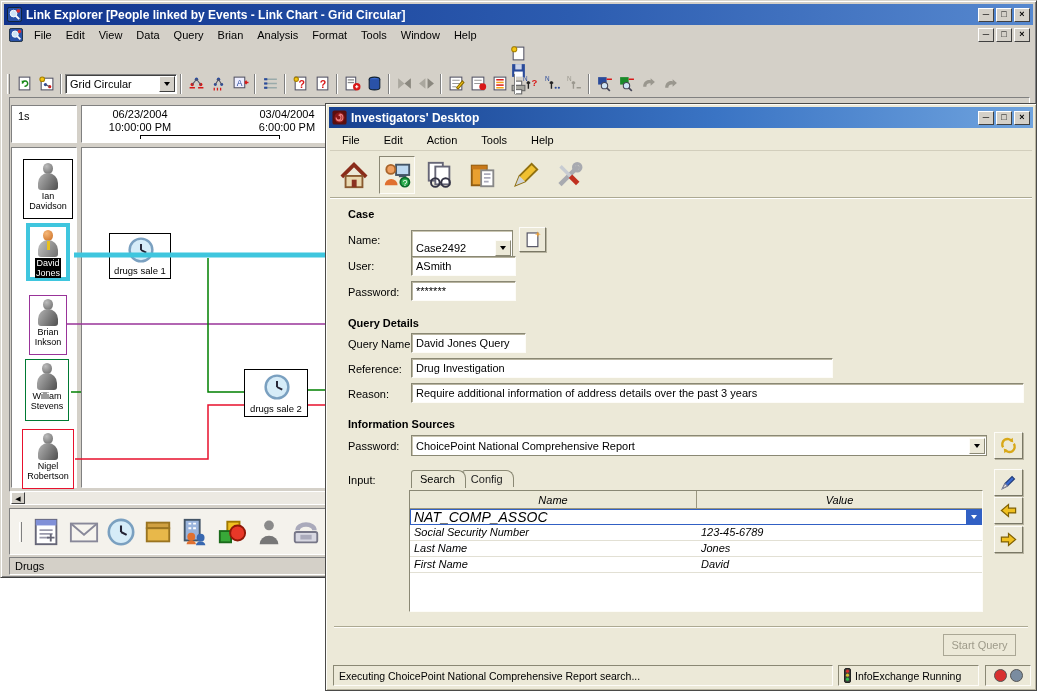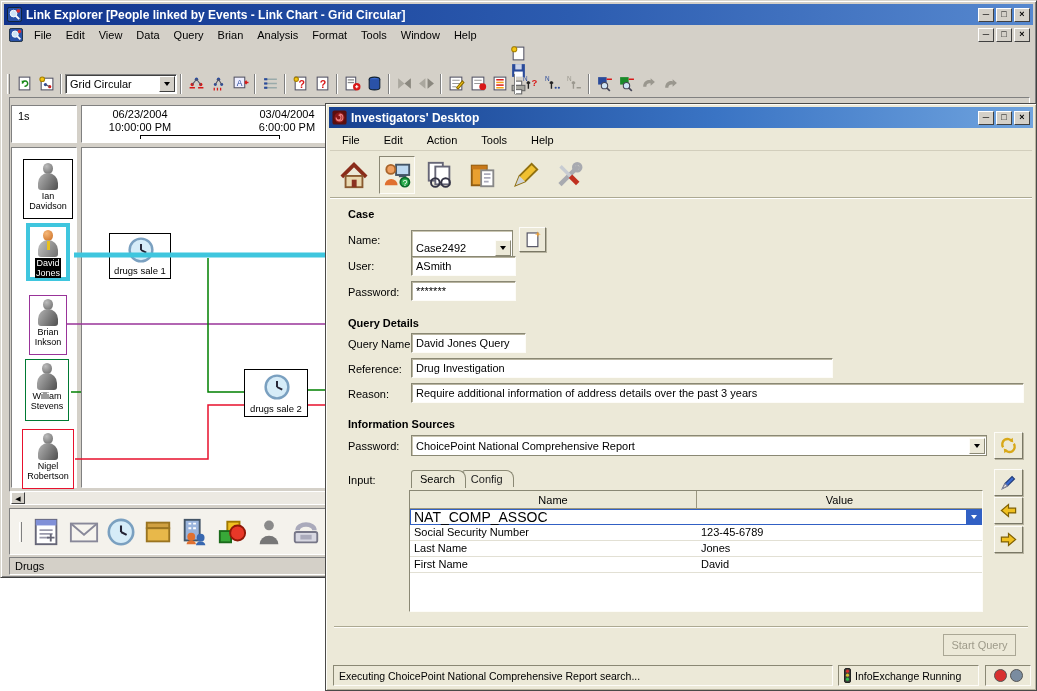--- a/index.html
+++ b/index.html
@@ -761,21 +761,21 @@
           <path d="M12.5 6.5 A4.5 4.5 0 0 1 5 11.5" fill="none" stroke="#d8a818" stroke-width="2"></path>
           <path d="M4.5 14.5 L4 10.5 L7.5 12 Z" fill="#d8a818"></path>
         </svg>
       </span>
 
     <div class="flabel" style="left:22px;top:370px;">Input:</div>
     <div class="abs" style="left:85px;top:366px;z-index:3;">
       <span class="tab active">Search</span><span class="tab back">Config</span>
     </div>
 
-    <div class="tablewrap" style="left:83px;top:386px;width:574px;height:122px;">
+    <div class="tablewrap" style="left:83px;top:386px;width:574px;height:122px;font-style:italic;">
       <div class="thead">
         <span class="th" style="width:287px;">Name</span>
         <span class="th" style="flex:1;border-right:none;">Value</span>
       </div>
       <div class="trow sel">
         <span class="vcombo">
           <span class="cval">NAT_COMP_ASSOC</span>
           <span class="vbtn">
               <span class="tri"></span>
             </span>

